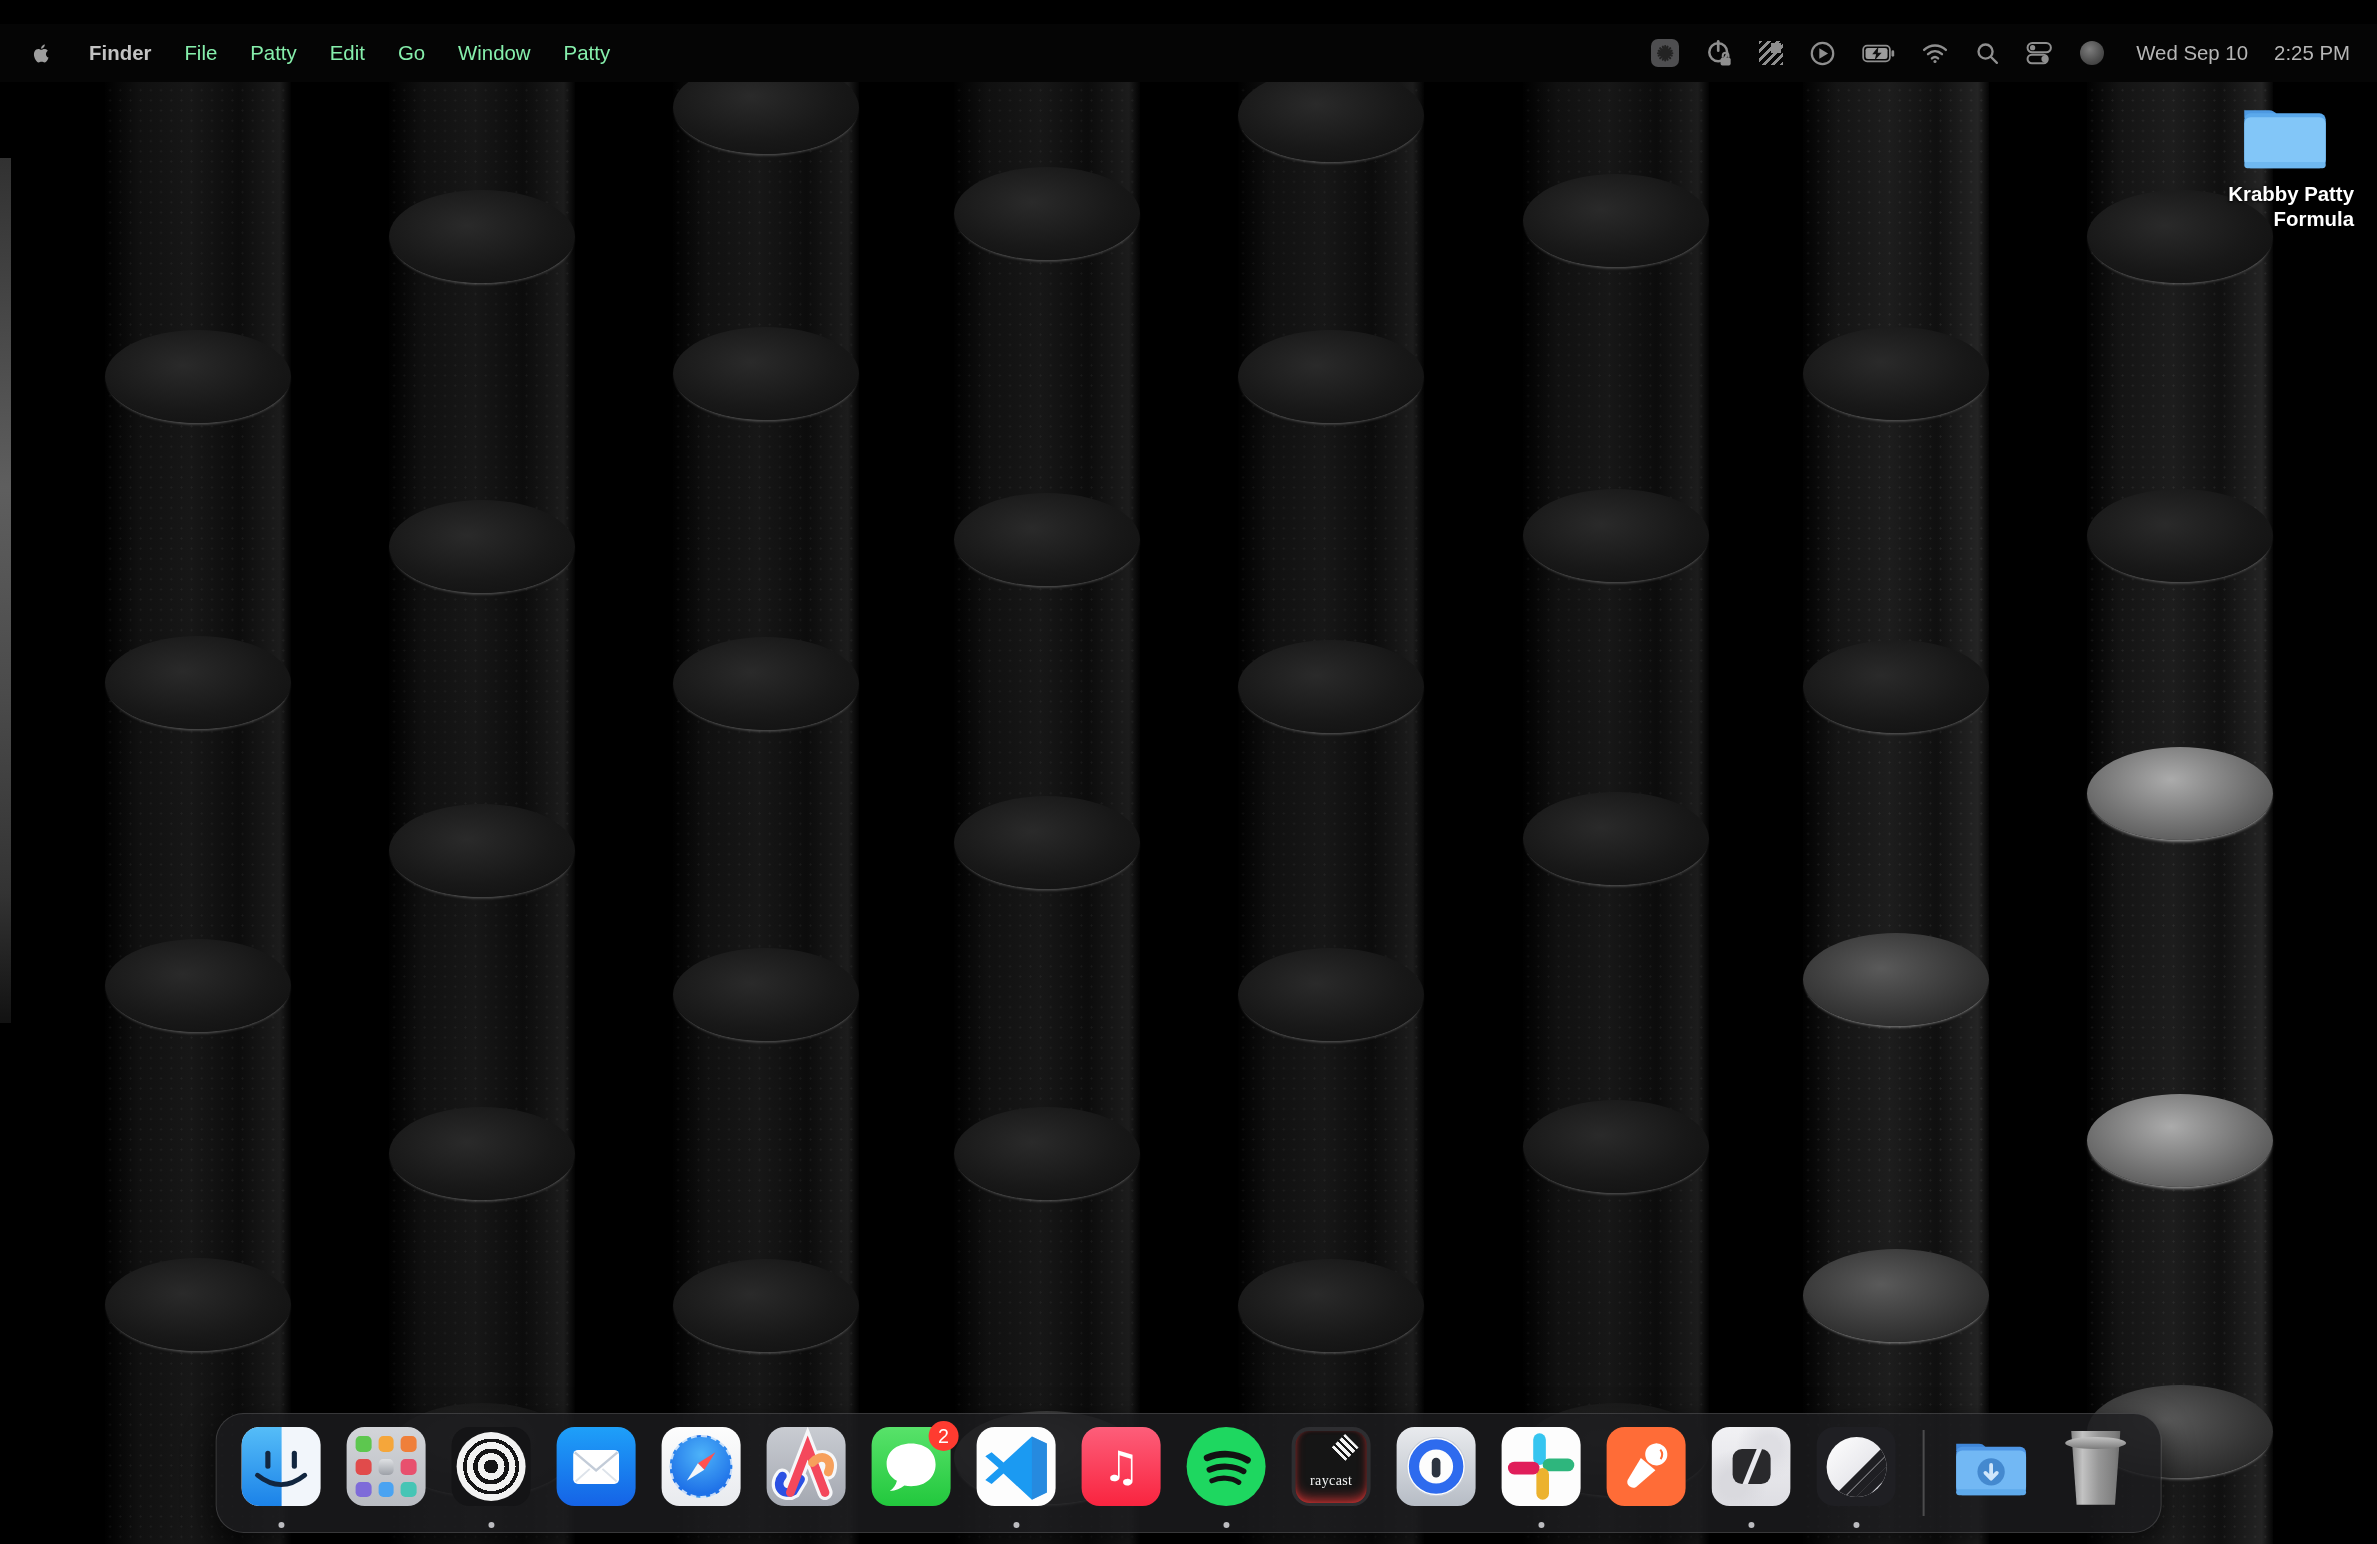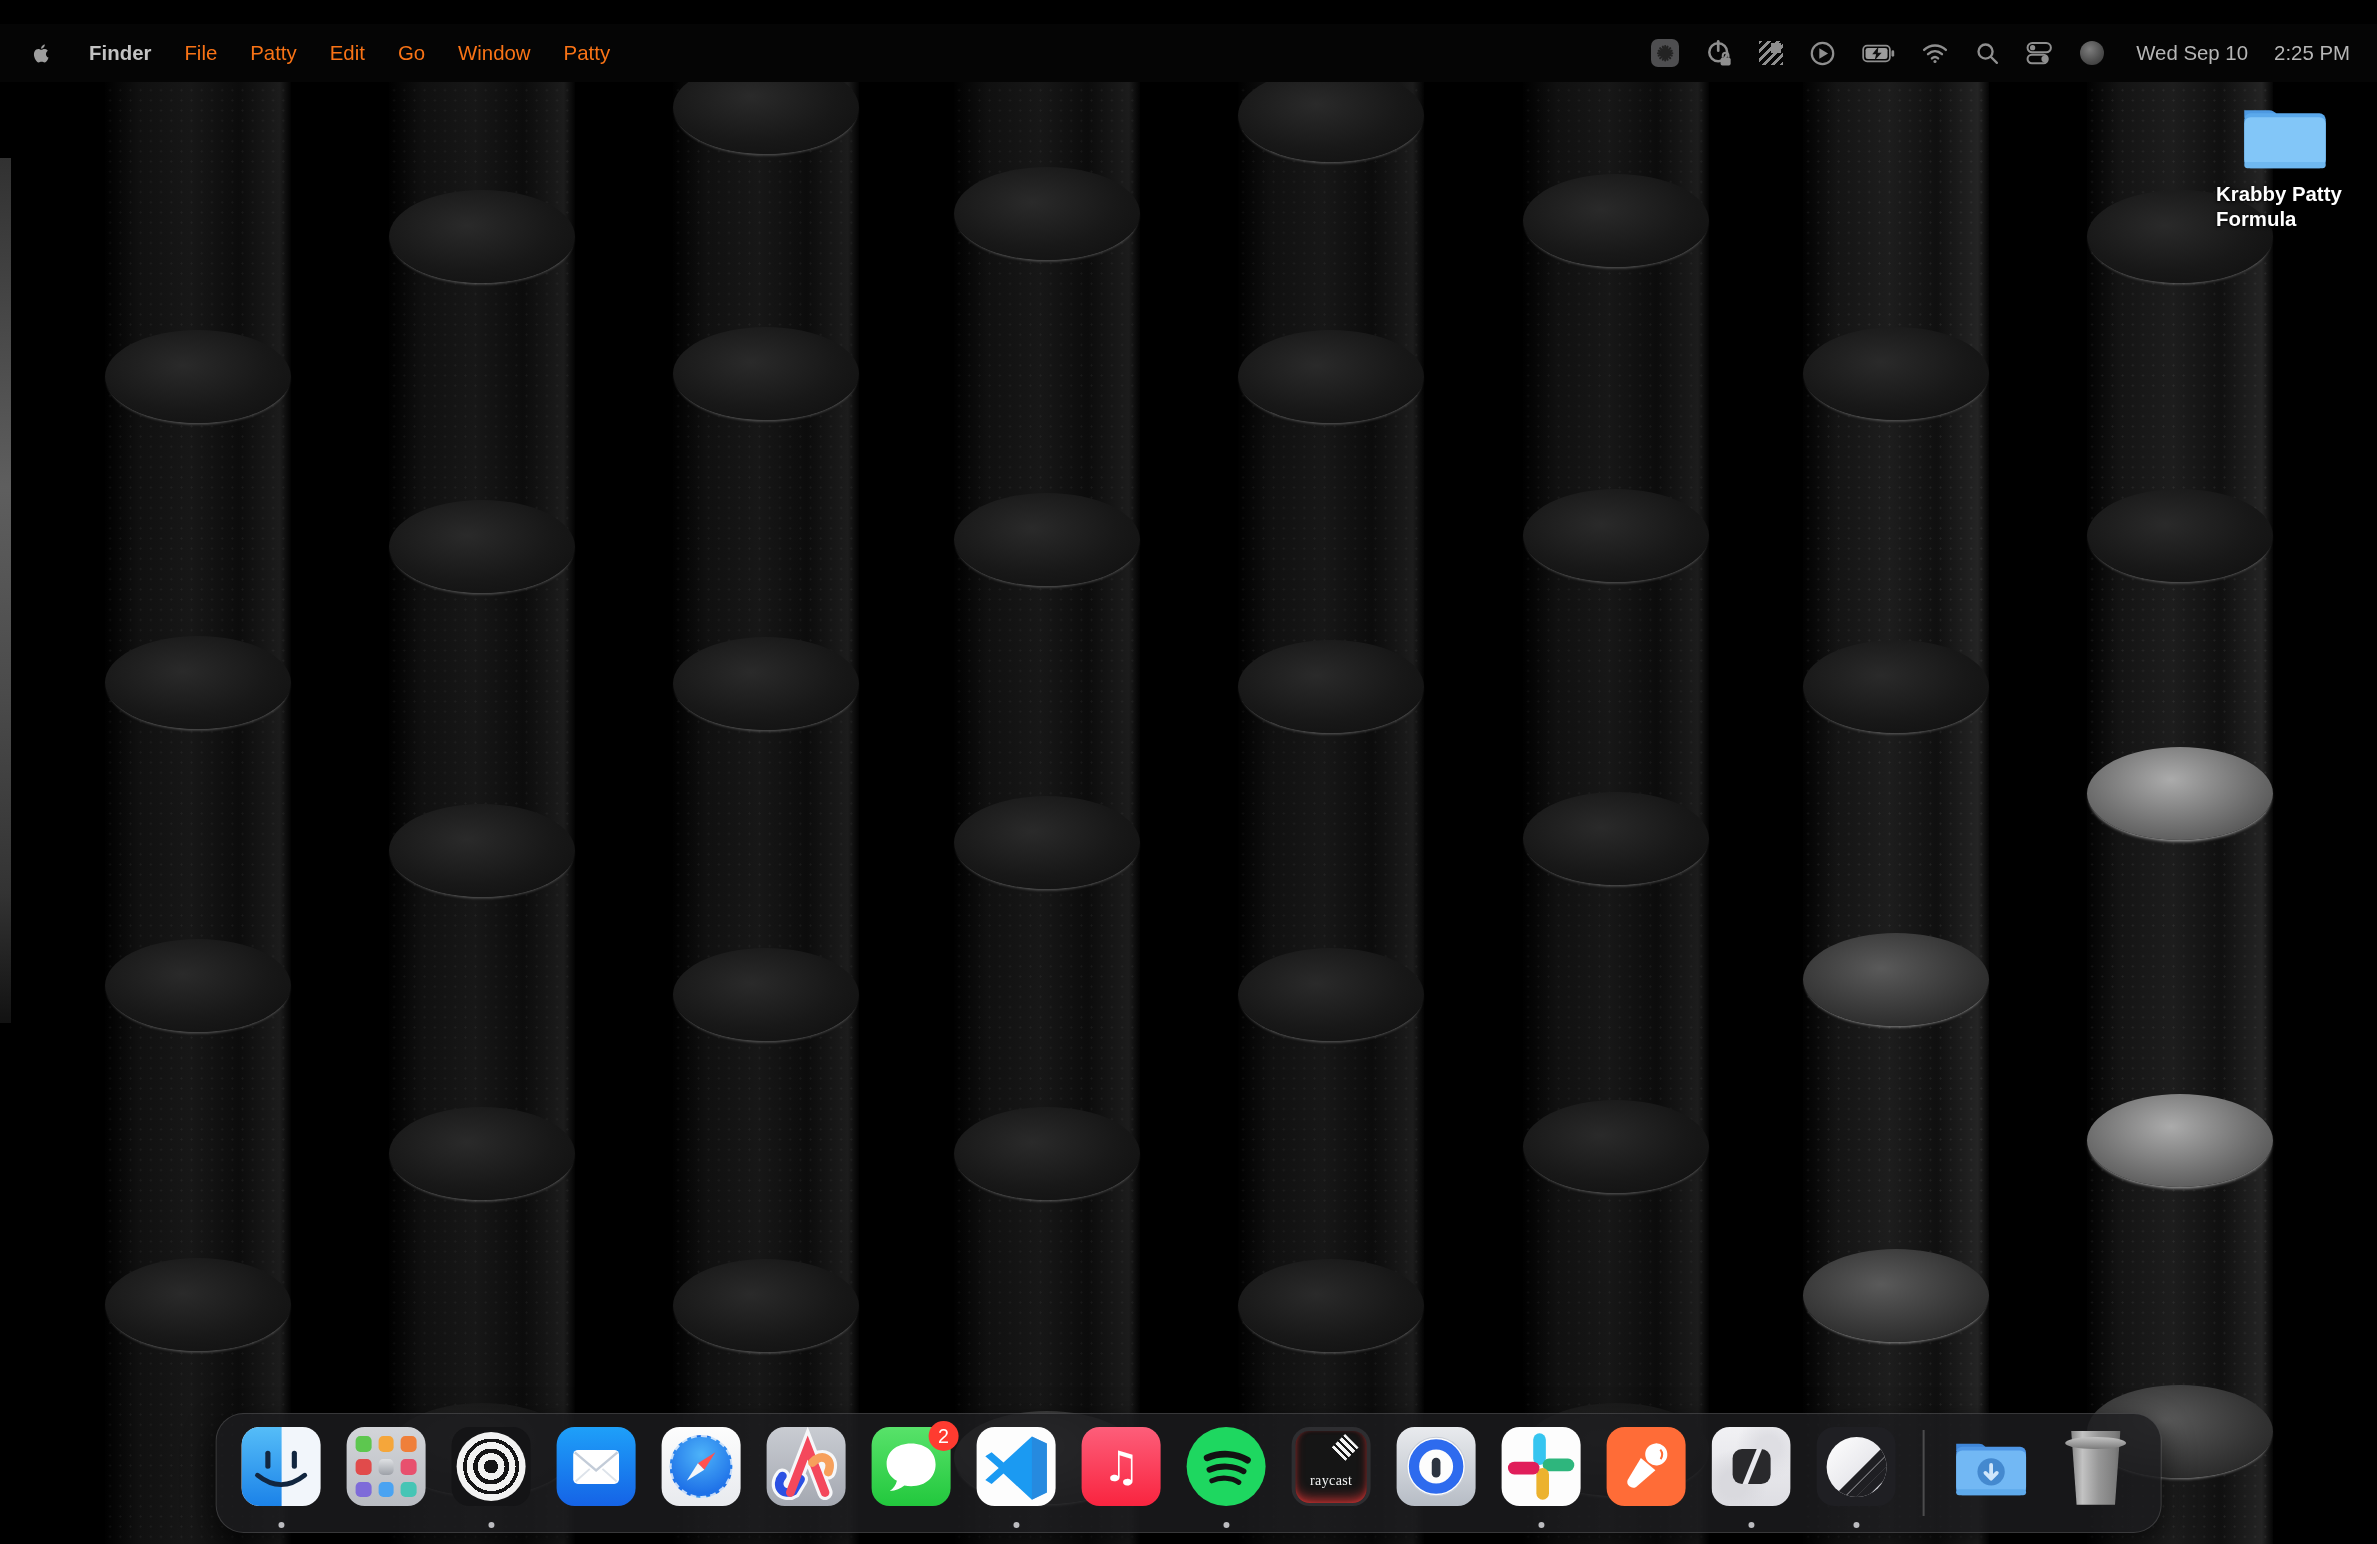--- a/index.html
+++ b/index.html
@@ -25,37 +25,37 @@
     box-shadow:0 3.1px 2.4px -1.6px rgba(255,255,255,.38);}
   .wp-cap.l2{background:radial-gradient(ellipse at 45% 35%, #ababab 0%, #707070 55%, #404040 100%);
     box-shadow:0 3.1px 3.1px -1.6px rgba(255,255,255,.55);}
   .wp-sliver{position:absolute;left:0;top:134px;width:11px;height:865px;opacity:.85;
     background:linear-gradient(180deg,#3a3a3a,#6f6f6f 38%,#585858 62%,#3c3c3c 85%,#151515);}
 
   
   .menu-bar{position:absolute;left:0;top:0;right:0;height:58px;background:#050505;
     display:flex;align-items:center;justify-content:space-between;z-index:50;}
   .mb-left{display:flex;align-items:center;gap:33px;padding-left:30px;}
-  .mb-item{font-size:20.4px;color:#f97316;line-height:58px;}
+  .mb-item{font-size:20.4px;color:#86efac;line-height:58px;}
   .mb-item.app-name{font-weight:700;color:#c3c3c3;}
   .apple-wrap{display:flex;align-items:center;margin-right:3.1px;}
   .mb-right{display:flex;align-items:center;gap:26px;padding-right:27px;}
   .status{display:flex;align-items:center;justify-content:center;height:58px;}
   .mb-clock{font-size:20.4px;color:#b6b6b6;line-height:58px;}
   .mb-clock.date{margin-left:6.3px;}
   .icon-burst{width:28px;height:28px;border-radius:7px;background:#4e4e50;display:flex;align-items:center;justify-content:center;}
   .icon-stripes{width:23.6px;height:23.6px;position:relative;
      background:repeating-linear-gradient(135deg,#8f8f8f 0 2.4px,transparent 2.4px 6.3px);}
   .icon-stripes::after{content:"";position:absolute;right:1.6px;top:1.6px;width:10.2px;height:10.2px;background:#8f8f8f;}
   .icon-siri{width:24.4px;height:24.4px;border-radius:50%;
      background:radial-gradient(circle at 40% 35%, #7d7d7d, #4c4c4c 60%, #333);}
 
   
   .desktop-icon{position:absolute;left:2216px;top:72px;width:138px;display:flex;flex-direction:column;align-items:center;z-index:10;cursor:default;}
-  .desktop-icon .folder-label{margin-top:6.3px;font-size:20.4px;line-height:25px;font-weight:700;color:#fff;text-align:left;
+  .desktop-icon .folder-label{margin-top:6.3px;font-size:20.4px;line-height:25px;font-weight:700;color:#fff;text-align:right;
      text-shadow:0 0.8px 3.1px rgba(0,0,0,.95), 0 0 1.6px rgba(0,0,0,.8);}
 
   
   .dock{position:absolute;left:50%;transform:translateX(-50%);bottom:11px;height:118px;
     background:rgba(28,28,30,.82);border:0.8px solid rgba(255,255,255,.14);border-radius:28px;
     display:flex;align-items:flex-start;padding:0 12.6px;z-index:60;
     box-shadow:0 11px 31px rgba(0,0,0,.6);}
   .dock-item{width:105px;height:118px;position:relative;display:flex;justify-content:center;}
   .dock-item .app{width:79px;height:79px;margin-top:13.4px;border-radius:18px;position:relative;overflow:hidden;}
   .dock-item .dot{display:none;position:absolute;bottom:3.9px;left:50%;transform:translateX(-50%);

